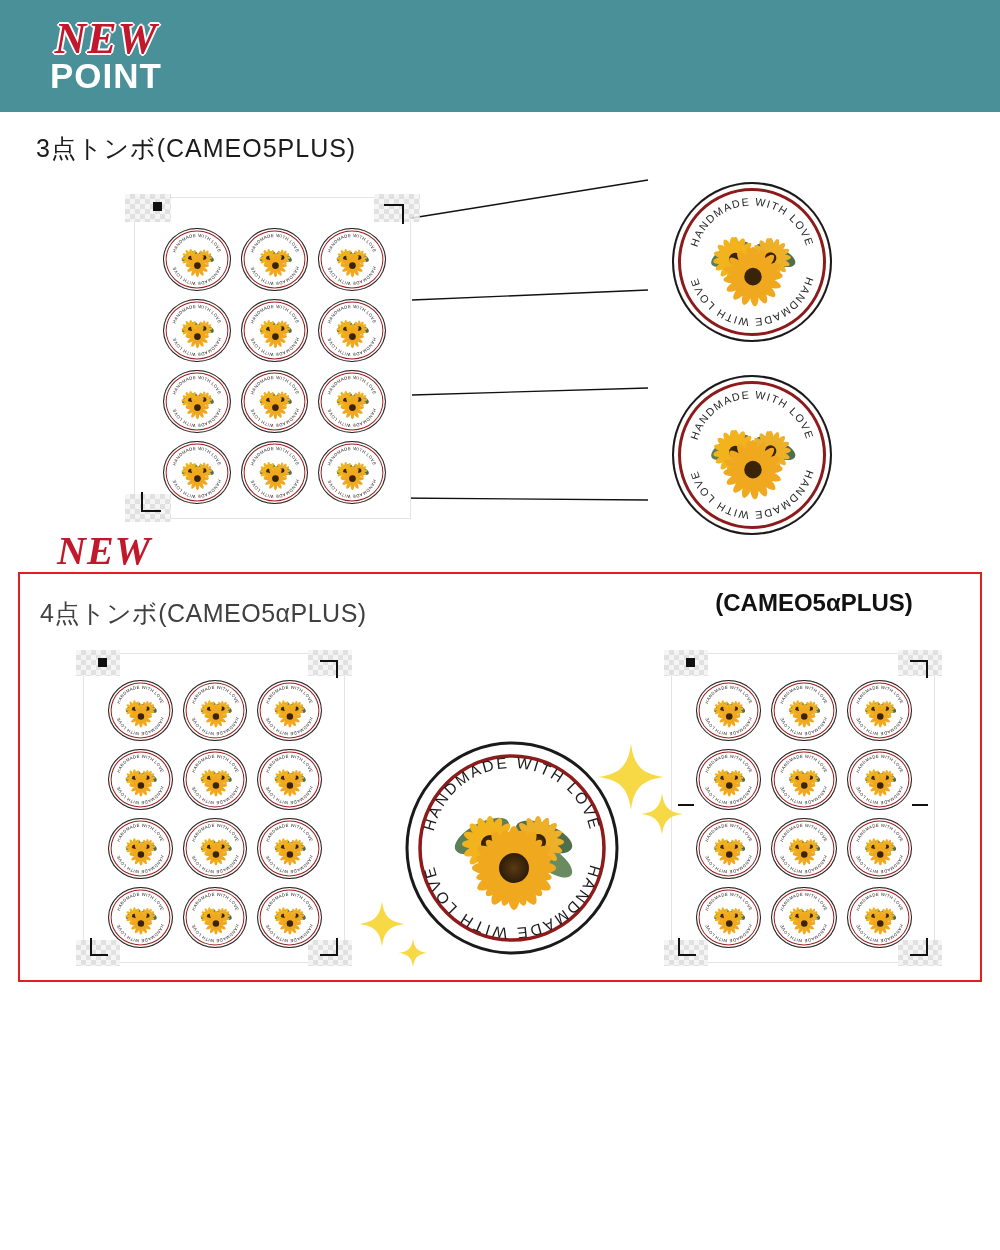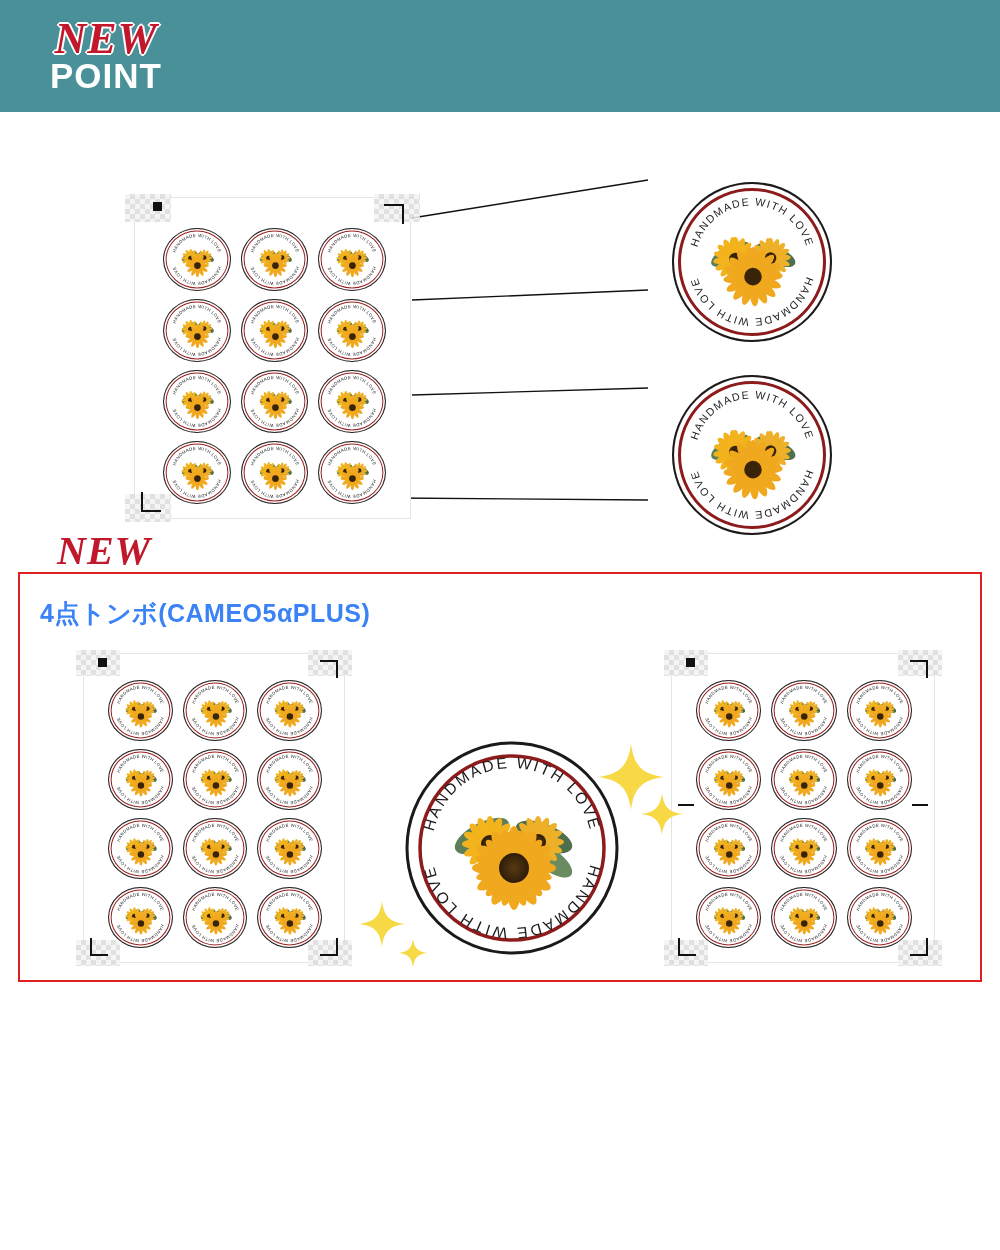--- a/index.html
+++ b/index.html
@@ -61,21 +61,21 @@
 
   
   .red-box {
     position: absolute; left: 18px; top: 572px;
     width: 964px; height: 410px;
     border: 2px solid #e02020;
     background: #ffffff;
   }
   .label-4ten {
     position: absolute; left: 40px; top: 597px;
-    font-size: 25px; font-weight: bold; color: #3b82f6; letter-spacing: 0.5px;
+    font-size: 25px; font-weight: normal; color: #404040; letter-spacing: 0.5px;
   }
   .label-6ten {
     position: absolute; left: 664px; top: 588px;
     width: 300px; text-align: center;
     font-size: 24px; font-weight: bold; color: #111; line-height: 30px;
   }
 
   
   .sheet {
     position: absolute;
@@ -140,20 +140,21 @@
 
 <div class="page">
 
   <div class="header">
     <div class="newpoint">
       <div class="new">NEW</div>
       <div class="point">POINT</div>
     </div>
   </div>
 
+  <div class="label-3ten">3点トンボ(CAMEO5PLUS)</div>
 
   <svg class="lines" viewBox="0 0 1000 1250">
 
     <line x1="412" y1="218" x2="648" y2="180" stroke="#111" stroke-width="1.4"></line>
     <line x1="412" y1="300" x2="648" y2="290" stroke="#111" stroke-width="1.4"></line>
 
     <line x1="412" y1="395" x2="648" y2="388" stroke="#111" stroke-width="1.4"></line>
     <line x1="395" y1="498" x2="648" y2="500" stroke="#111" stroke-width="1.4"></line>
 
     <line x1="330" y1="810" x2="452" y2="772" stroke="#111" stroke-width="1.4"></line>
@@ -1087,20 +1088,21 @@
         </g>
         <text font-family="Liberation Sans, sans-serif" font-size="11" letter-spacing="1.4" fill="#1f1f1f"><textPath href="#zt1" startOffset="50%" text-anchor="middle">HANDMADE WITH LOVE</textPath></text>
         <text font-family="Liberation Sans, sans-serif" font-size="11" letter-spacing="1.4" fill="#1f1f1f"><textPath href="#zb1" startOffset="50%" text-anchor="middle">HANDMADE WITH LOVE</textPath></text>
       </svg></div>
 
   <div class="new-badge">NEW</div>
 
   <div class="red-box"></div>
   <div class="label-4ten">4点トンボ(CAMEO5αPLUS)</div>
   <div class="label-6ten">
+    <div>(CAMEO5αPLUS)</div>
   </div>
 
   <div class="sheet" style="left:84px; top:654px; width:260px; height:308px;">
     <div class="tape" style="left:-8px; top:-4px; width:44px; height:26px;"></div>
     <div class="tape" style="right:-8px; top:-4px; width:44px; height:26px;"></div>
     <div class="tape" style="left:-8px; bottom:-4px; width:44px; height:26px;"></div>
     <div class="tape" style="right:-8px; bottom:-4px; width:44px; height:26px;"></div>
     <div class="reg-mark" style="left:14px; top:4px; width:9px; height:9px;"></div>
     <div class="reg-corner" style="right:6px; top:6px;">
       <span style="position:absolute;right:0;top:0;width:18px;height:2px;background:#111;"></span>

